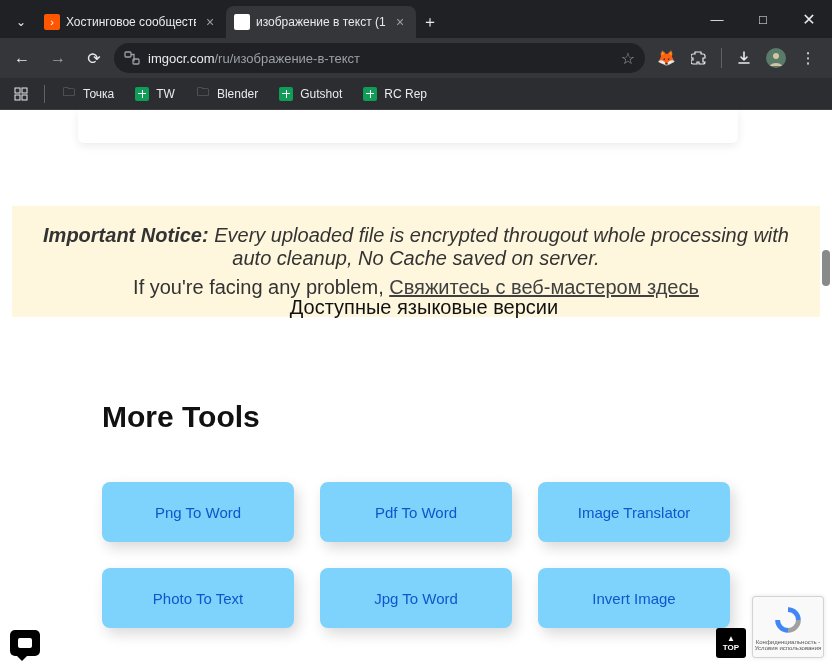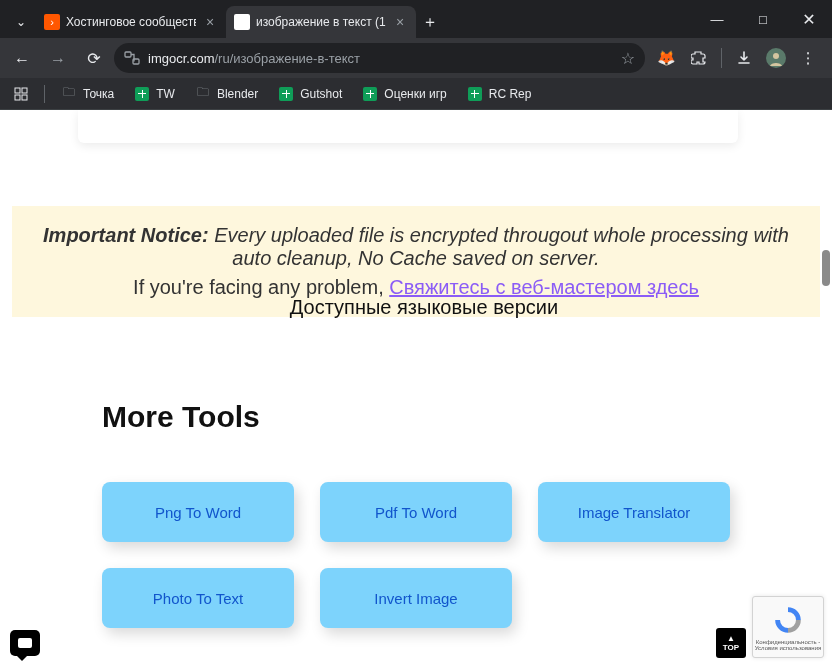--- a/index.html
+++ b/index.html
@@ -90,21 +90,21 @@
     background:#fff; border-radius: 0 0 6px 6px;
     box-shadow: 0 3px 10px rgba(0,0,0,0.08);
   }
   .notice {
     position:absolute; top:96px; left:12px; right:12px;
     background:#fef7dd; padding:18px 30px;
     text-align:center; font-size:20px; color:#333;
   }
   .notice b { font-style:italic; }
   .notice .italic { font-style:italic; }
-  .notice a { color:#8b5cf6; text-decoration:underline; }
+  .notice a { color:#404040; text-decoration:underline; }
   .notice .line2 { margin-top:6px; font-style:normal; }
 
   .lang-section {
     position:absolute; top:186px; left:0; right:0;
     text-align:center;
     padding-left:16px;
   }
   .lang-title { font-size:20px; color:#111; margin-bottom:2px; }
   .lang-box {
     display:inline-block;
@@ -264,26 +264,20 @@
   <div class="bm-item">
       <span class="bm-icon">
         <span class="sheet-ico"></span>
       </span>
       <span>Gutshot</span>
     </div>
   <div class="bm-item">
       <span class="bm-icon">
         <span class="sheet-ico"></span>
       </span>
-      <span>Оценки игр</span>
-    </div>
-  <div class="bm-item">
-      <span class="bm-icon">
-        <span class="sheet-ico"></span>
-      </span>
       <span>RC Rep</span>
     </div>
 </div>
 
 <div class="content">
   <div class="upload-box"></div>
 
   <div class="notice">
     <span class="italic"><b>Important Notice:</b>
     <span>Every uploaded file is encrypted througout whole processing with auto cleanup, No Cache saved on server.</span></span>
@@ -303,20 +297,23 @@
           <a>Png To Word</a>
         </div>
       <div class="tool">
           <a>Pdf To Word</a>
         </div>
       <div class="tool">
           <a>Image Translator</a>
         </div>
       <div class="tool">
           <a>Photo To Text</a>
+        </div>
+      <div class="tool">
+          <a>Jpg To Word</a>
         </div>
       <div class="tool">
           <a>Invert Image</a>
         </div>
     </div>
   </div>
 
   <div class="scroll-indicator"></div>
 
   <div class="chat-bubble">

